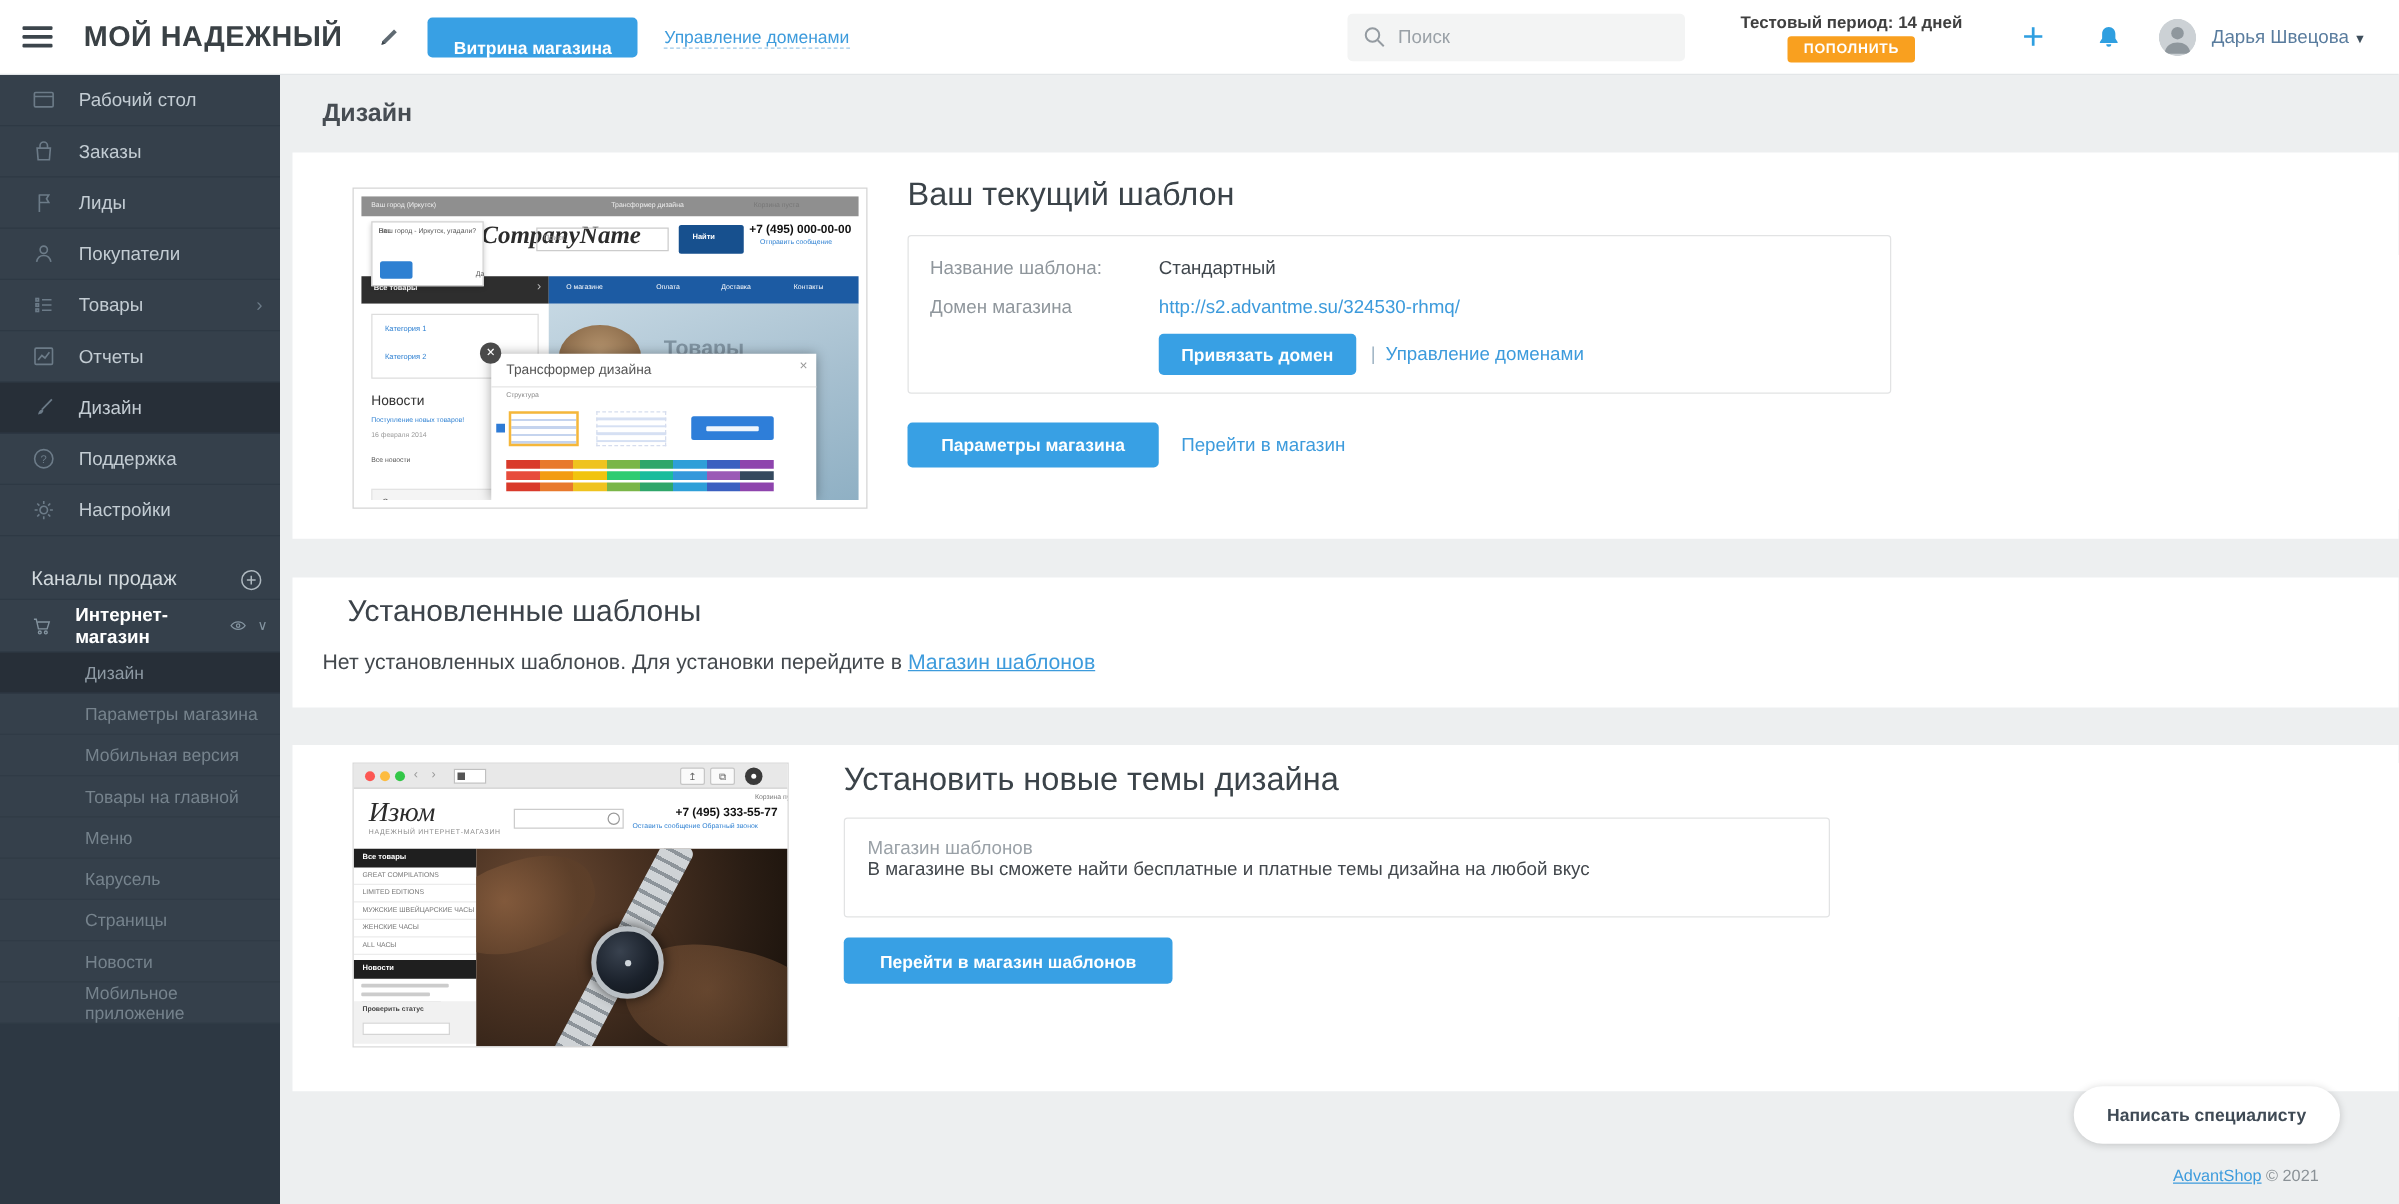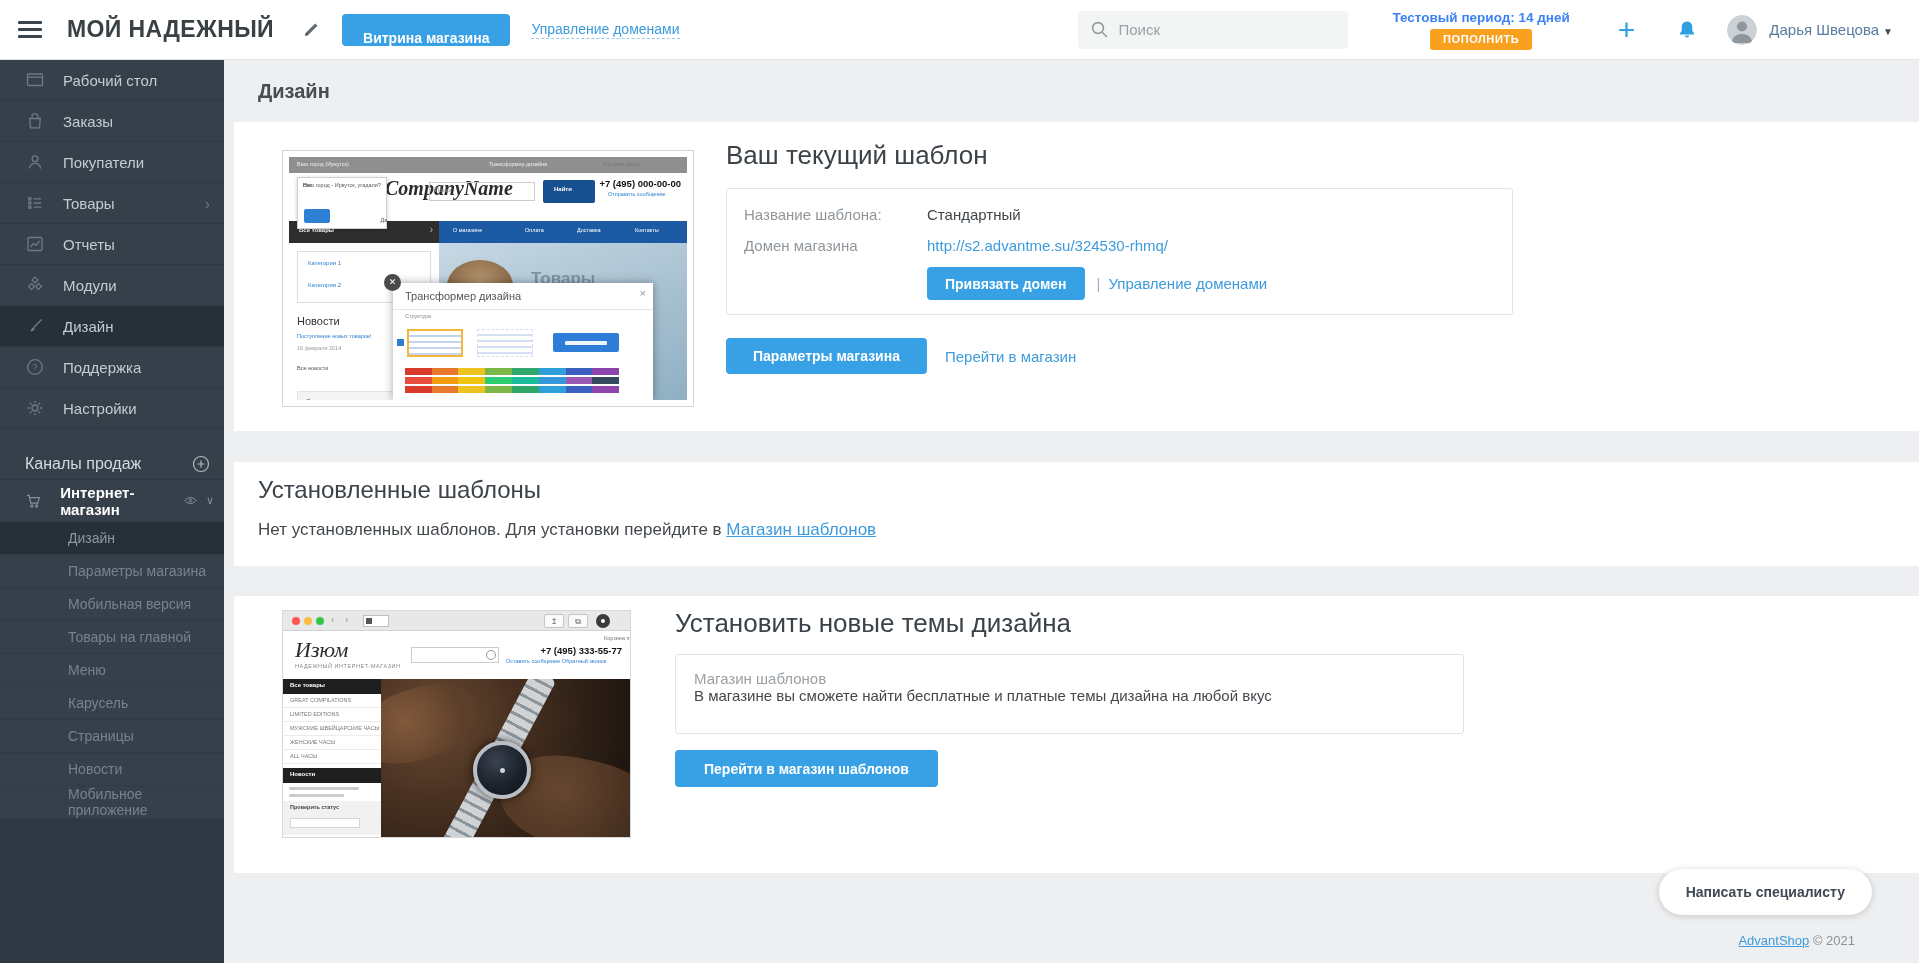--- a/index.html
+++ b/index.html
@@ -18,21 +18,21 @@
   .storefront-btn { height:20px; padding:16px 21px; font-size:14px; margin-left:22px; }
   .domains-link { margin-left:21px; font-size:14px; color:#3d9bdc; text-decoration:none;
     border-bottom:1px dashed #9cc8e8; padding-bottom:1px; cursor:pointer; }
   .hspacer { flex:1; }
   .search-box { width:270px; height:38px; background:#f3f4f4; border-radius:4px; display:flex;
     align-items:center; padding:0 12px; margin-right:44px; }
   .search-box input { border:none; outline:none; background:transparent; font-size:15px; color:#43484d;
     margin-left:9px; width:200px; font-family:inherit; }
   .search-box input::placeholder { color:#9aa1a7; }
   .trial { display:flex; flex-direction:column; align-items:center; margin-right:48px; }
-  .trial-text { font-size:13.5px; color:#3b82f6; font-weight:700; white-space:nowrap; }
+  .trial-text { font-size:13.5px; color:#404040; font-weight:700; white-space:nowrap; }
   .topup-btn { margin-top:4px; height:21px; padding:0 13px; background:#f9a01f; border:none; border-radius:3px;
     color:#fff; font-size:11px; font-weight:700; letter-spacing:.6px; cursor:pointer; font-family:inherit; }
   .plus-icon { font-size:30px; font-weight:300; color:#2f9fe0; line-height:28px; margin-right:42px; cursor:pointer; }
   .bell-wrap { margin-right:30px; cursor:pointer; display:flex; }
   .avatar { width:30px; height:30px; border-radius:50%; overflow:hidden; margin-right:12px; cursor:pointer; flex:none; }
   .username { font-size:15px; color:#597c9e; cursor:pointer; white-space:nowrap; }
   .username .chev { color:#3d4d5b; font-size:10px; margin-left:4px; }
 
   
   .sidebar { position:fixed; top:60px; left:0; width:224px; height:903px; background:#35404b;
@@ -60,21 +60,21 @@
   .main { margin-left:224px; padding-top:60px; }
   .page-title-bar { height:62px; display:flex; align-items:center; padding-left:34px; }
   .page-title { font-size:20px; color:#474d53; }
   .card { background:#fff; margin-left:10px; position:relative; }
   .card1 { height:309px; }
   .gap1 { height:31px; } .gap2 { height:30px; }
   .card2 { height:104px; padding:14px 0 0 24px; }
   .card3 { height:277px; }
 
   .sec-head { font-size:26px; color:#3b4349; font-weight:400; }
-  .sec-head2 { font-size:24px; color:#3c434a; font-weight:400; }
+  .sec-head2 { font-size:24px; color:#3c434a; font-weight:400;margin-left:20px; }
 
   
   .thumb1 { position:absolute; left:48px; top:28px; width:412px; height:257px; background:#fff;
     border:1px solid #d5d5d5; padding:6px; }
   .cur-head { position:absolute; left:492px; top:18px; }
   .info-box { position:absolute; left:492px; top:66px; width:787px; height:127px;
     border:1px solid #e2e3e4; border-radius:3px; }
   .ib-row { position:absolute; left:17px; display:flex; align-items:center; }
   .ib-label { width:183px; font-size:15px; color:#8f969c; flex:none; }
   .ib-value { font-size:15px; color:#3f464c; }
@@ -276,20 +276,27 @@
   </div>
   <div class="nav-item">
     <svg class="sic" width="20" height="20" viewBox="0 0 20 20" fill="none" stroke="currentColor" stroke-width="1.3">
         <path d="M7 7.5V5.6a3 3 0 0 1 6 0v1.9"></path>
         <path d="M4.7 7.5h10.6l-.8 9.3H5.5z"></path>
       </svg>
     <span>Заказы</span>
   </div>
   <div class="nav-item">
     <svg class="sic" width="20" height="20" viewBox="0 0 20 20" fill="none" stroke="currentColor" stroke-width="1.3">
+        <path d="M6.5 17.5V3.5"></path>
+        <path d="M6.5 4h7.5l-1.8 3 1.8 3H6.5"></path>
+      </svg>
+    <span>Лиды</span>
+  </div>
+  <div class="nav-item">
+    <svg class="sic" width="20" height="20" viewBox="0 0 20 20" fill="none" stroke="currentColor" stroke-width="1.3">
         <circle cx="10" cy="6.8" r="2.9"></circle>
         <path d="M4.3 16.5c.6-3.3 2.9-5.1 5.7-5.1s5.1 1.8 5.7 5.1"></path>
       </svg>
     <span>Покупатели</span>
   </div>
   <div class="nav-item">
     <svg class="sic" width="20" height="20" viewBox="0 0 20 20" fill="none" stroke="currentColor" stroke-width="1.3">
         <rect x="3.8" y="4.8" width="2" height="2"></rect>
         <rect x="3.8" y="9" width="2" height="2"></rect>
         <rect x="3.8" y="13.2" width="2" height="2"></rect>
@@ -297,28 +304,20 @@
       </svg>
     <span>Товары</span>
     <span class="rchev">›</span>
   </div>
   <div class="nav-item">
     <svg class="sic" width="20" height="20" viewBox="0 0 20 20" fill="none" stroke="currentColor" stroke-width="1.3">
         <rect x="3" y="3.5" width="14" height="13" rx="1"></rect>
         <path d="M5.5 13l3-3.6 2.5 2 3.5-4.6"></path>
       </svg>
     <span>Отчеты</span>
-  </div>
-  <div class="nav-item">
-    <svg class="sic" width="20" height="20" viewBox="0 0 20 20" fill="none" stroke="currentColor" stroke-width="1.2">
-        <rect x="7.9" y="2.9" width="4.2" height="4.2" transform="rotate(45 10 5)"></rect>
-        <rect x="4.4" y="9.4" width="4.2" height="4.2" transform="rotate(45 6.5 11.5)"></rect>
-        <rect x="11.4" y="9.4" width="4.2" height="4.2" transform="rotate(45 13.5 11.5)"></rect>
-      </svg>
-    <span>Модули</span>
   </div>
   <div class="nav-item active">
     <svg class="sic" width="20" height="20" viewBox="0 0 20 20" fill="none" stroke="currentColor" stroke-width="1.4">
         <path d="M16.5 3.5l-8 8.2"></path>
         <path d="M8.7 11.5c-1.9.3-2.7 1.7-3.3 4.1 2.3-.3 3.8-1 4.4-3z" fill="currentColor" stroke="none"></path>
       </svg>
     <span>Дизайн</span>
   </div>
   <div class="nav-item">
     <svg class="sic" width="20" height="20" viewBox="0 0 20 20" fill="none" stroke="currentColor" stroke-width="1.3">

